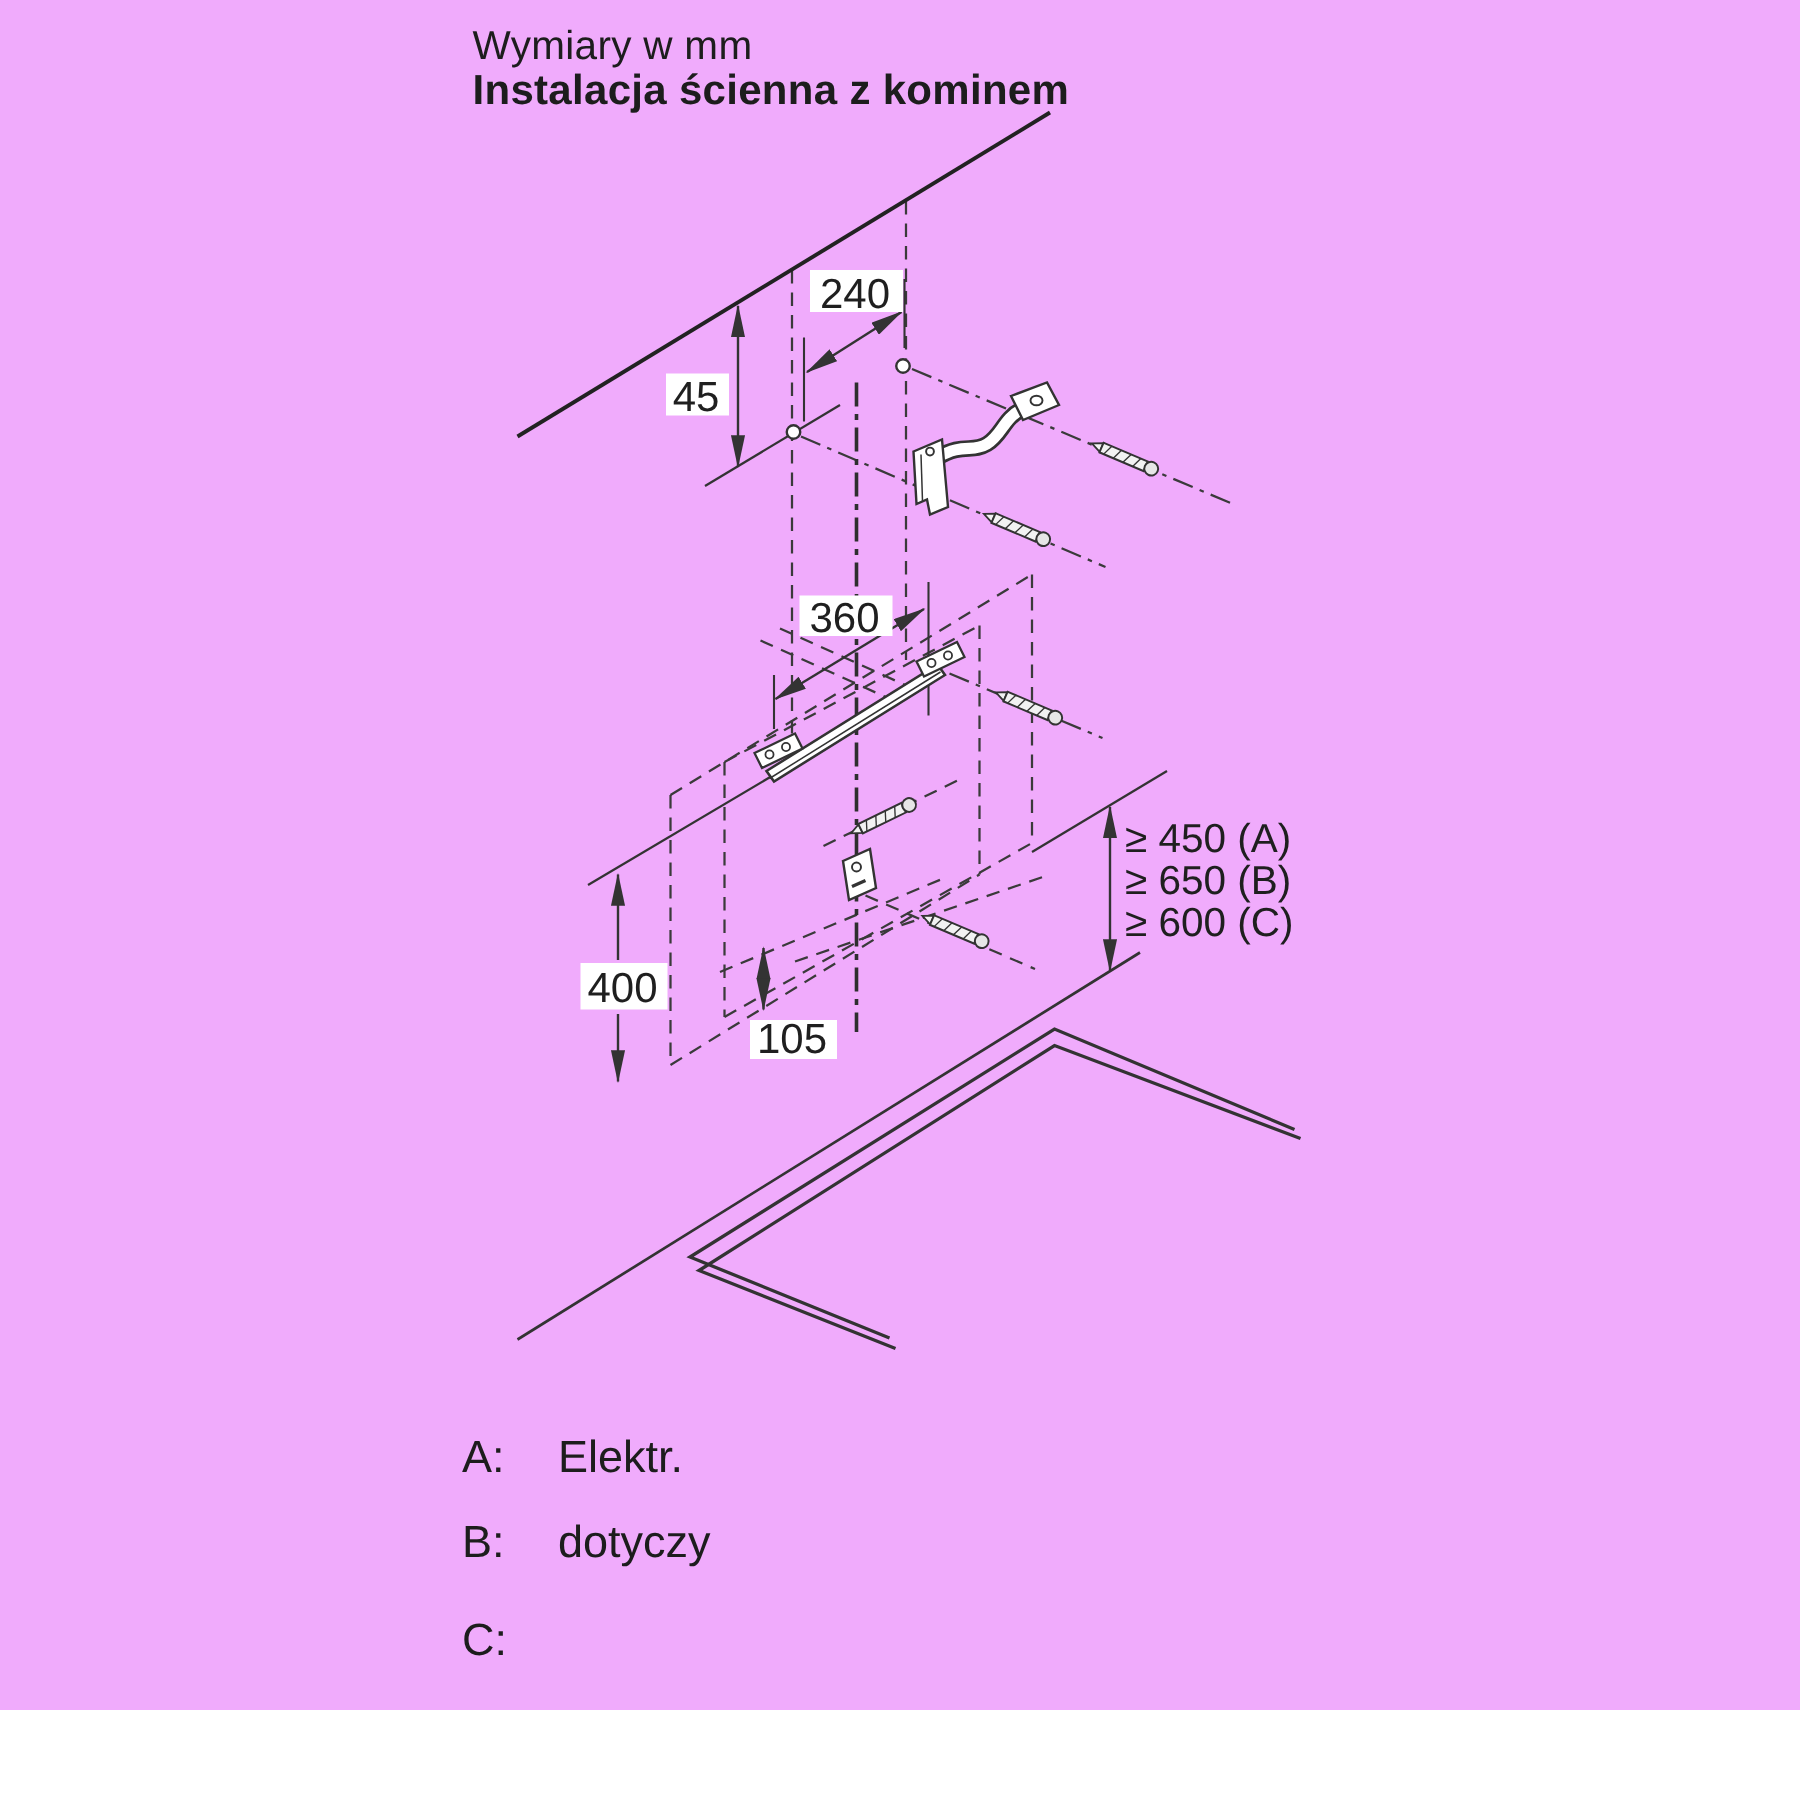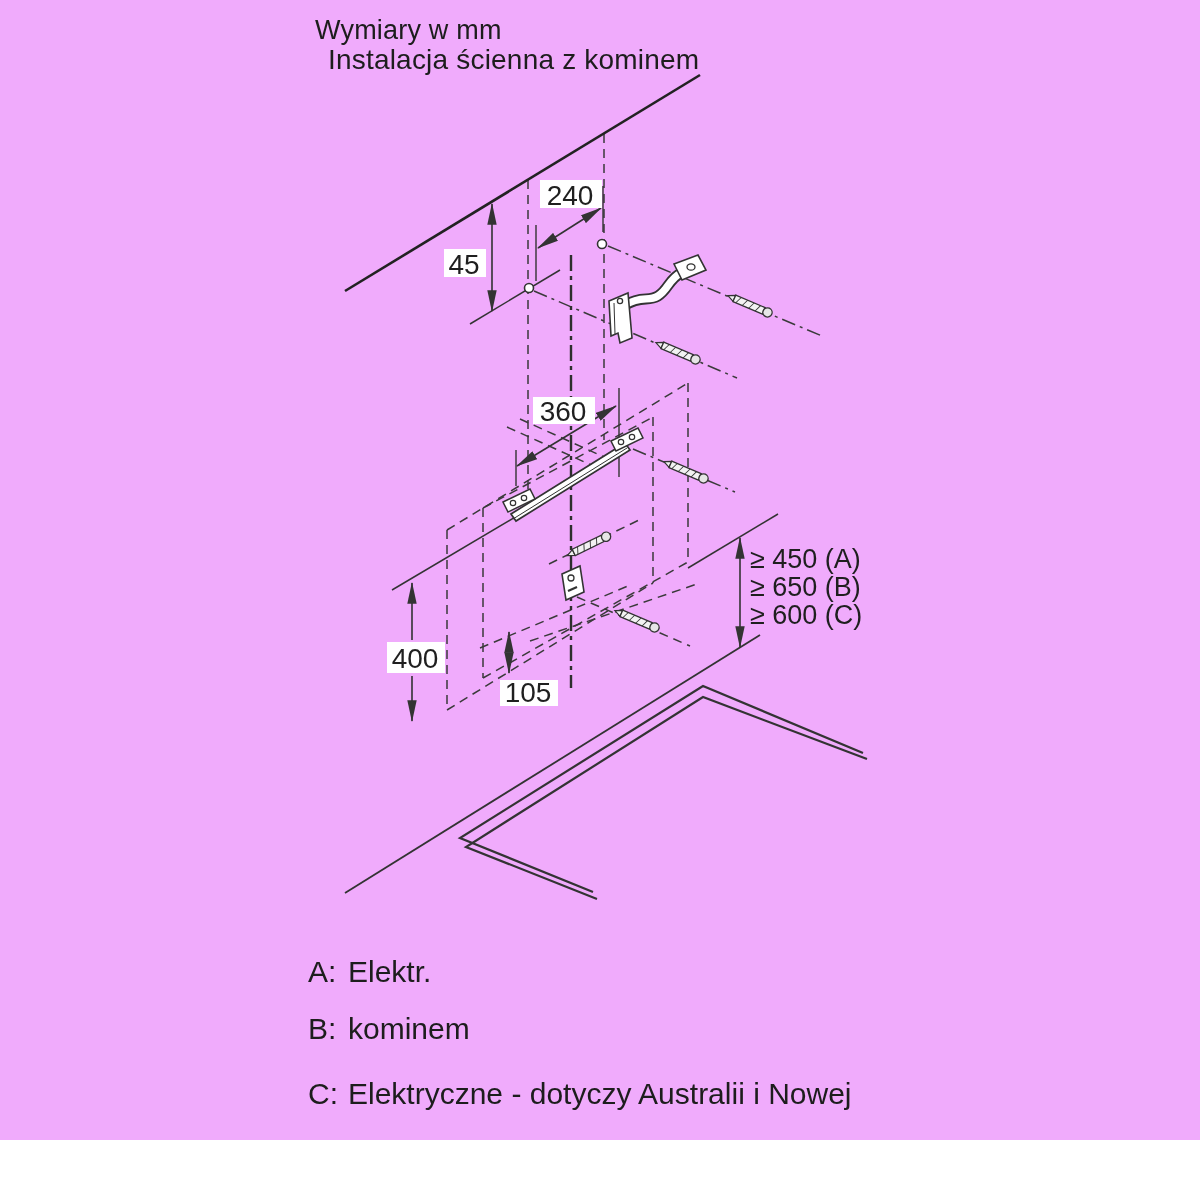--- a/index.html
+++ b/index.html
@@ -1,23 +1,23 @@
 <!DOCTYPE html>
 <html><head>
 <meta charset="utf-8">
 <style>
   html,body{margin:0;padding:0;background:#fff;}
   #canvas{position:relative;width:1200px;height:1140px;background:#f0abfc;overflow:hidden;
           font-family:"Liberation Sans", sans-serif;color:#222;}
   #drawing{position:absolute;left:0;top:0;}
   .title{position:absolute;left:315px;top:16px;font-size:27px;line-height:29px;color:#1d1d1d;letter-spacing:0.2px;}
-  .title .bold{font-weight:normal;font-size:28px;margin-left:13px;}
+  .title .bold{font-weight:bold;font-size:28px;}
   .legend-row{position:absolute;left:308px;display:flex;font-size:30px;line-height:33px;color:#1d1d1d;}
   .lkey{width:40px;flex:0 0 40px;}
-  .ltext div{white-space:nowrap;}
+  .ltext div{white-space:nowrap;margin-left:24px;}
   svg text{font-family:"Liberation Sans", sans-serif;fill:#1f1f1f;}
   .dimtxt{font-size:28px;}
   .cleartxt{font-size:27px;}
 </style>
 </head>
 <body>
 
 <div id="canvas">
 
   <div class="title">
@@ -182,23 +182,22 @@
 
   <div class="legend-row" style="top:955px">
     <span class="lkey">A:</span>
     <span class="ltext">
       <div>Elektr.</div>
     </span>
   </div>
   <div class="legend-row" style="top:1012px">
     <span class="lkey">B:</span>
     <span class="ltext">
-      <div>kominem</div>
+      <div>dotyczy</div>
     </span>
   </div>
   <div class="legend-row" style="top:1077px">
     <span class="lkey">C:</span>
     <span class="ltext">
-      <div>Elektryczne - dotyczy Australii i Nowej</div>
     </span>
   </div>
 
 </div>
 
 </body></html>

